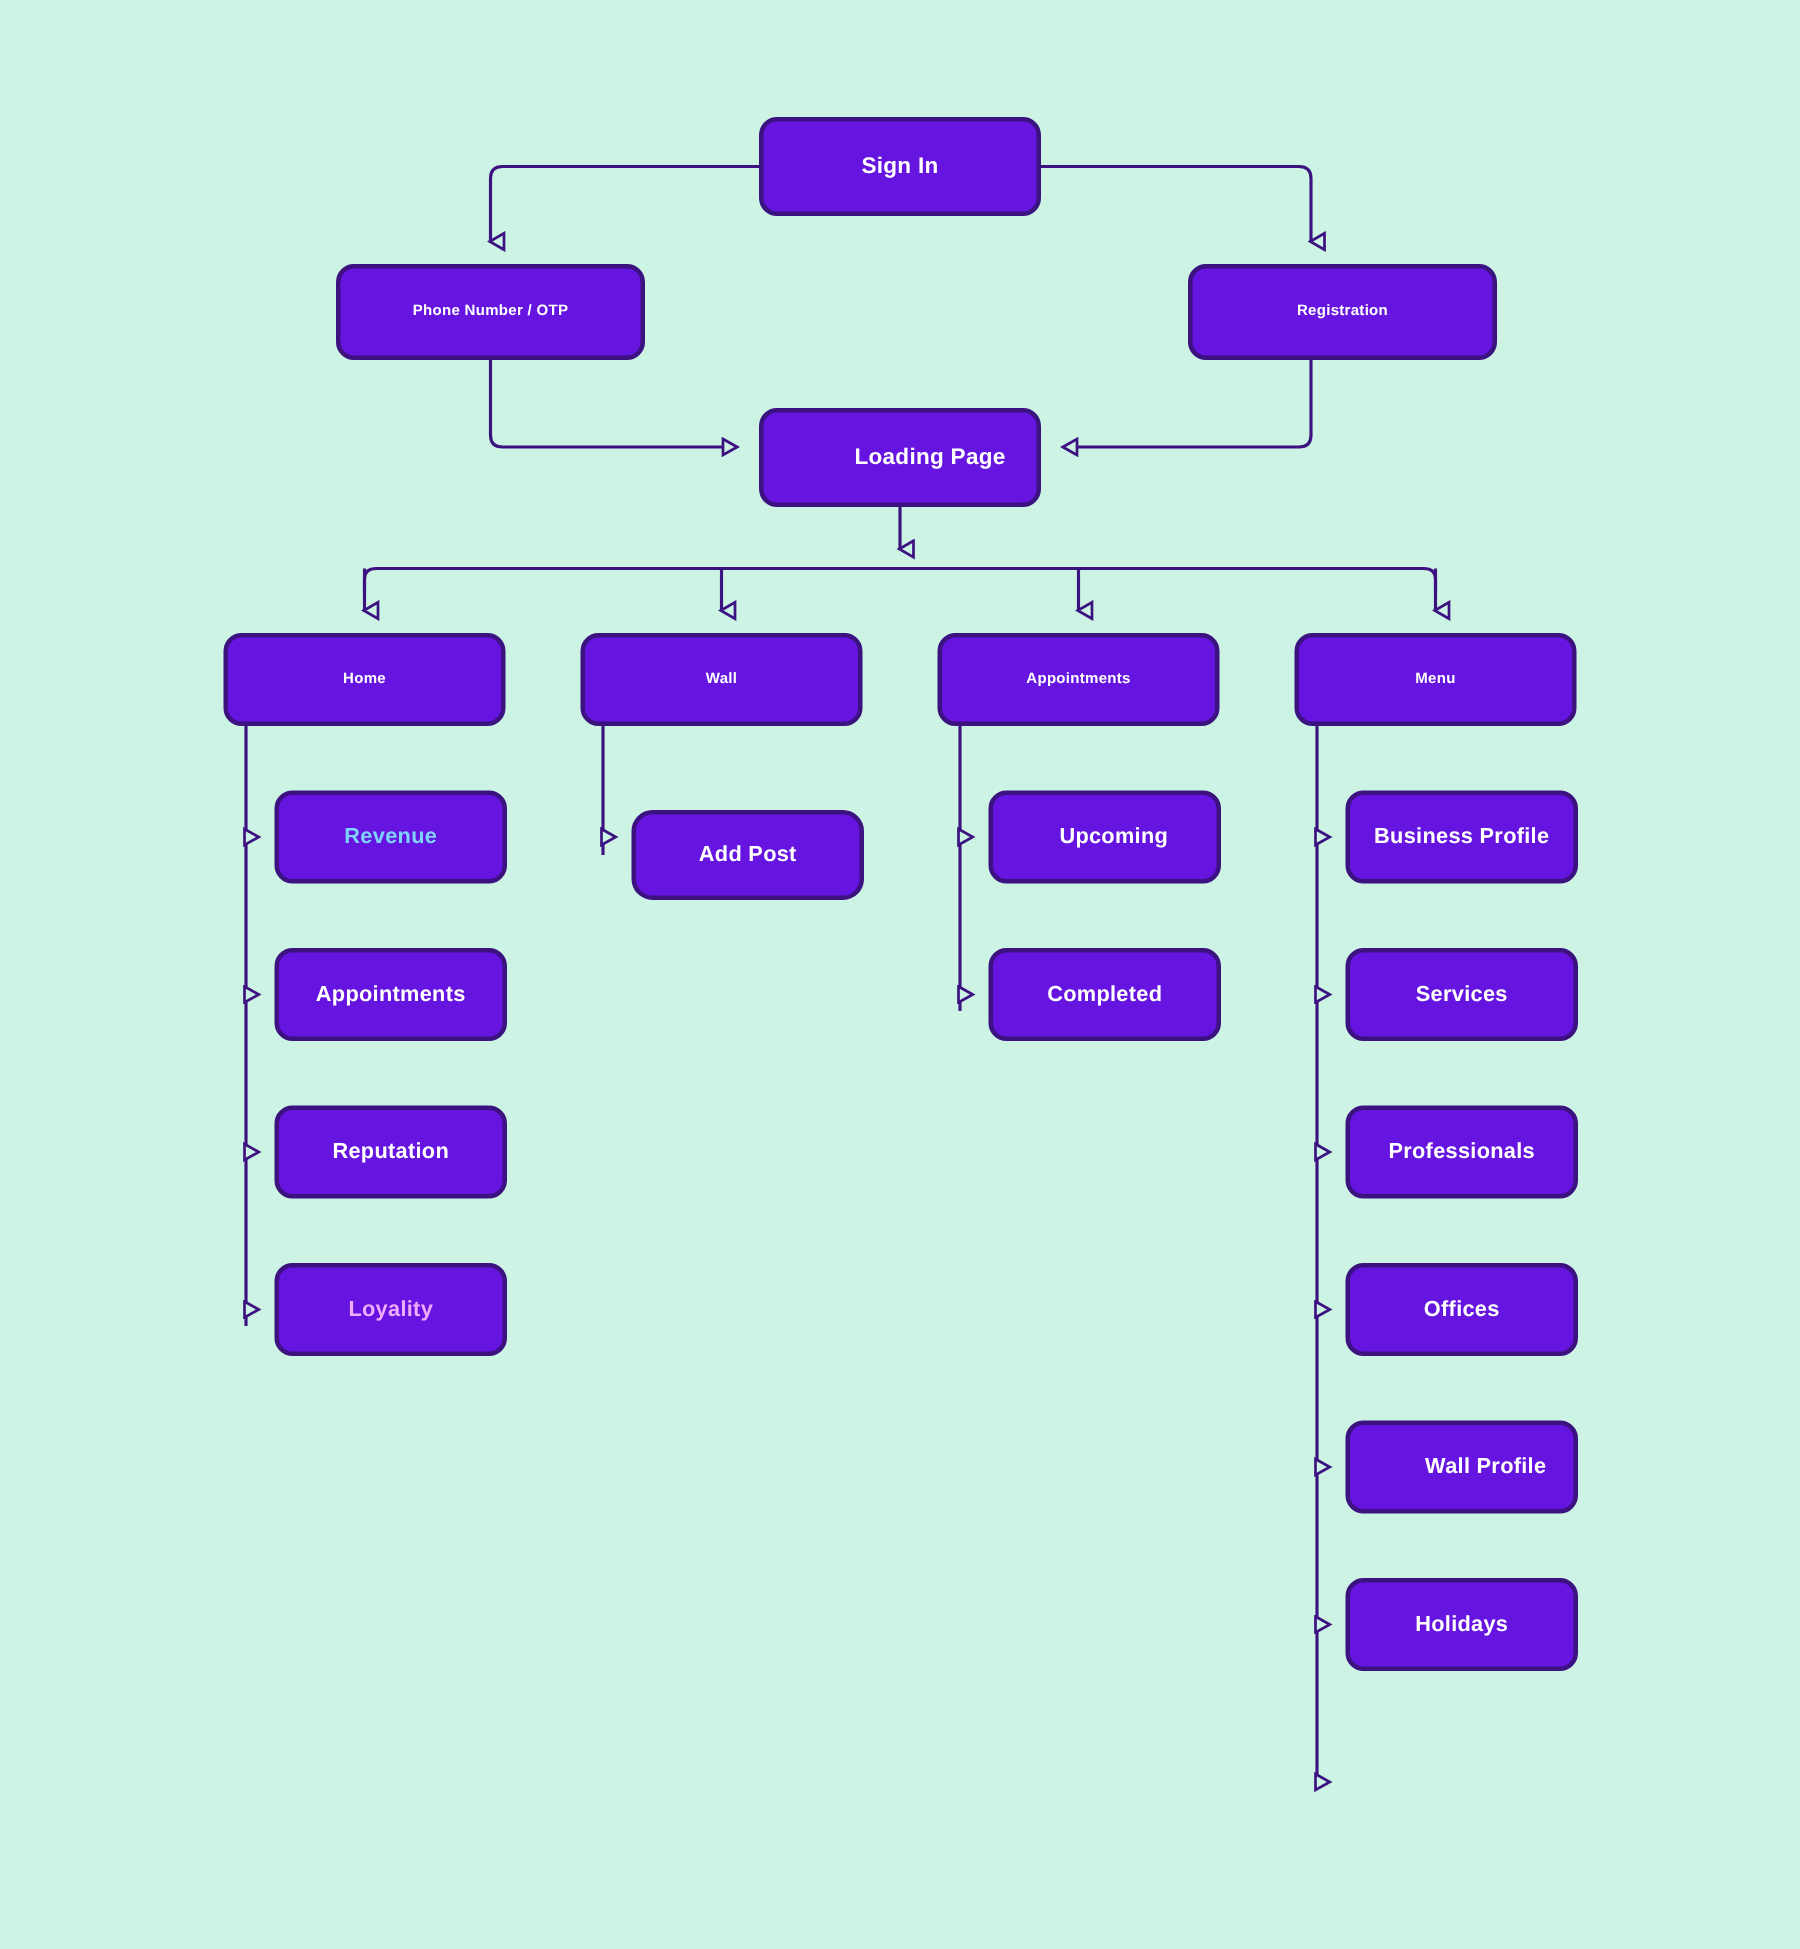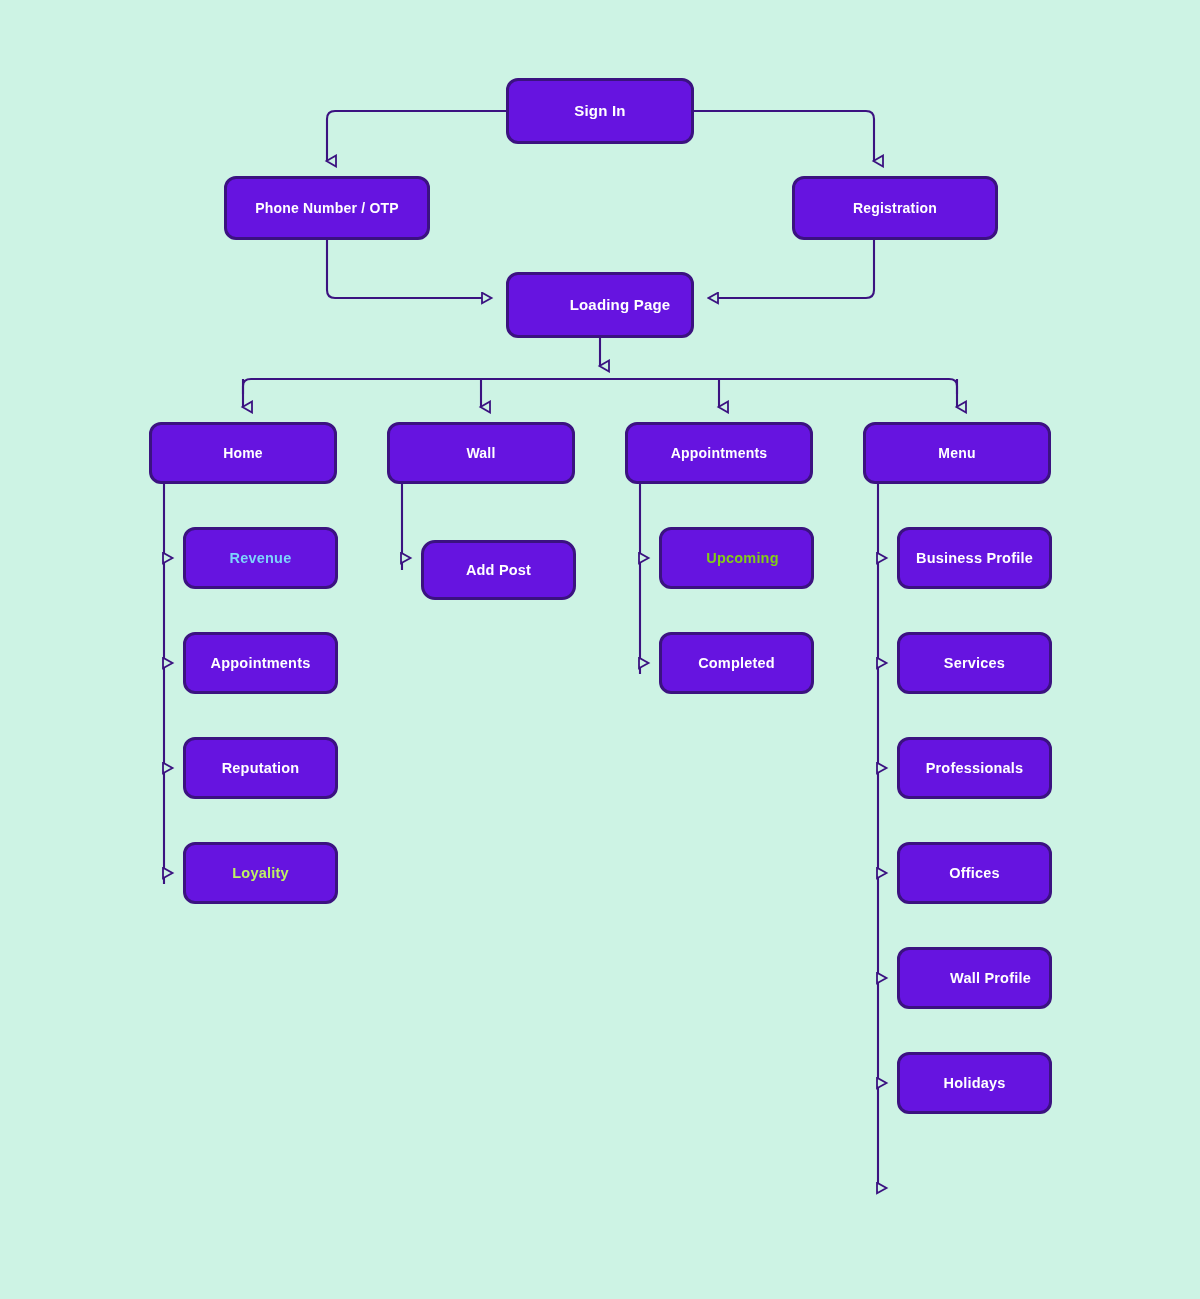--- a/index.html
+++ b/index.html
@@ -40,21 +40,21 @@
     letter-spacing: 0.2px;
     display: flex;
     align-items: center;
     justify-content: center;
     text-align: center;
     line-height: 1.15;
     cursor: pointer;
     user-select: none;
   }
   .node.lvl0 { font-size: 15px; }
-  .node.lvl1 { font-size: 14px; }
+  .node.lvl1 { font-size: 10px; }
   .node.lvl2 { font-size: 14.5px; }
 </style>
 </head>
 <body style="background: rgb(205, 243, 228);">
 
 <div id="canvas">
 
   <svg id="edges" viewBox="0 0 1200 1299" width="1200" height="1299" xmlns="http://www.w3.org/2000/svg">
     <defs>
       <marker id="arrow-down" markerWidth="14" markerHeight="14" refX="7" refY="11" orient="auto" markerUnits="userSpaceOnUse">
@@ -126,25 +126,25 @@
   <div class="node lvl1" style="left: 625px; top: 422px; width: 188px; height: 62px; background: rgb(102, 20, 224); border-color: rgb(59, 18, 128); color: rgb(255, 255, 255);">Appointments</div>
 
   <div class="node lvl1" style="left: 863px; top: 422px; width: 188px; height: 62px; background: rgb(102, 20, 224); border-color: rgb(59, 18, 128); color: rgb(255, 255, 255);">Menu</div>
 
   <div class="node lvl2" style="left: 183px; top: 527px; width: 155px; height: 62px; background: rgb(102, 20, 224); border-color: rgb(59, 18, 128); color: #7dd3fc;">Revenue</div>
 
   <div class="node lvl2" style="left: 183px; top: 632px; width: 155px; height: 62px; background: rgb(102, 20, 224); border-color: rgb(59, 18, 128); color: rgb(255, 255, 255);">Appointments</div>
 
   <div class="node lvl2" style="left: 183px; top: 737px; width: 155px; height: 62px; background: rgb(102, 20, 224); border-color: rgb(59, 18, 128); color: rgb(255, 255, 255);">Reputation</div>
 
-  <div class="node lvl2" style="left: 183px; top: 842px; width: 155px; height: 62px; background: rgb(102, 20, 224); border-color: rgb(59, 18, 128); color: #bef264;">Loyality</div>
+  <div class="node lvl2" style="left: 183px; top: 842px; width: 155px; height: 62px; background: rgb(102, 20, 224); border-color: rgb(59, 18, 128); color: #f0abfc;">Loyality</div>
 
   <div class="node lvl2" style="left: 421px; top: 540px; width: 155px; height: 60px; background: rgb(102, 20, 224); border-color: rgb(59, 18, 128); color: rgb(255, 255, 255); border-radius: 14px;">Add Post</div>
 
-  <div class="node lvl2" style="left: 659px; top: 527px; width: 155px; height: 62px; background: rgb(102, 20, 224); border-color: rgb(59, 18, 128); color: #84cc16; padding-left: 12px;">Upcoming</div>
+  <div class="node lvl2" style="left: 659px; top: 527px; width: 155px; height: 62px; background: rgb(102, 20, 224); border-color: rgb(59, 18, 128); color: #ffffff; padding-left: 12px;">Upcoming</div>
 
   <div class="node lvl2" style="left: 659px; top: 632px; width: 155px; height: 62px; background: rgb(102, 20, 224); border-color: rgb(59, 18, 128); color: rgb(255, 255, 255);">Completed</div>
 
   <div class="node lvl2" style="left: 897px; top: 527px; width: 155px; height: 62px; background: rgb(102, 20, 224); border-color: rgb(59, 18, 128); color: rgb(255, 255, 255);">Business Profile</div>
 
   <div class="node lvl2" style="left: 897px; top: 632px; width: 155px; height: 62px; background: rgb(102, 20, 224); border-color: rgb(59, 18, 128); color: rgb(255, 255, 255);">Services</div>
 
   <div class="node lvl2" style="left: 897px; top: 737px; width: 155px; height: 62px; background: rgb(102, 20, 224); border-color: rgb(59, 18, 128); color: rgb(255, 255, 255);">Professionals</div>
 
   <div class="node lvl2" style="left: 897px; top: 842px; width: 155px; height: 62px; background: rgb(102, 20, 224); border-color: rgb(59, 18, 128); color: rgb(255, 255, 255);">Offices</div>

